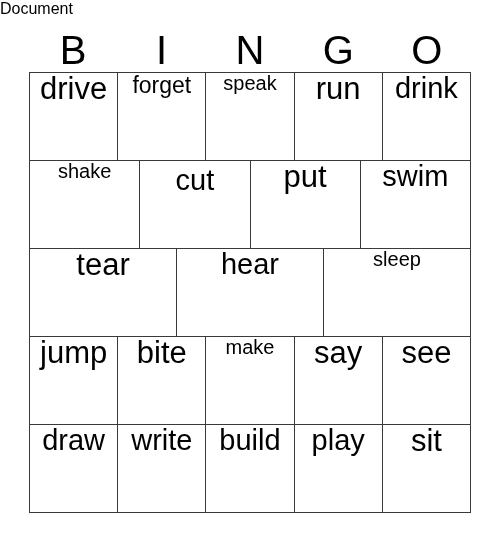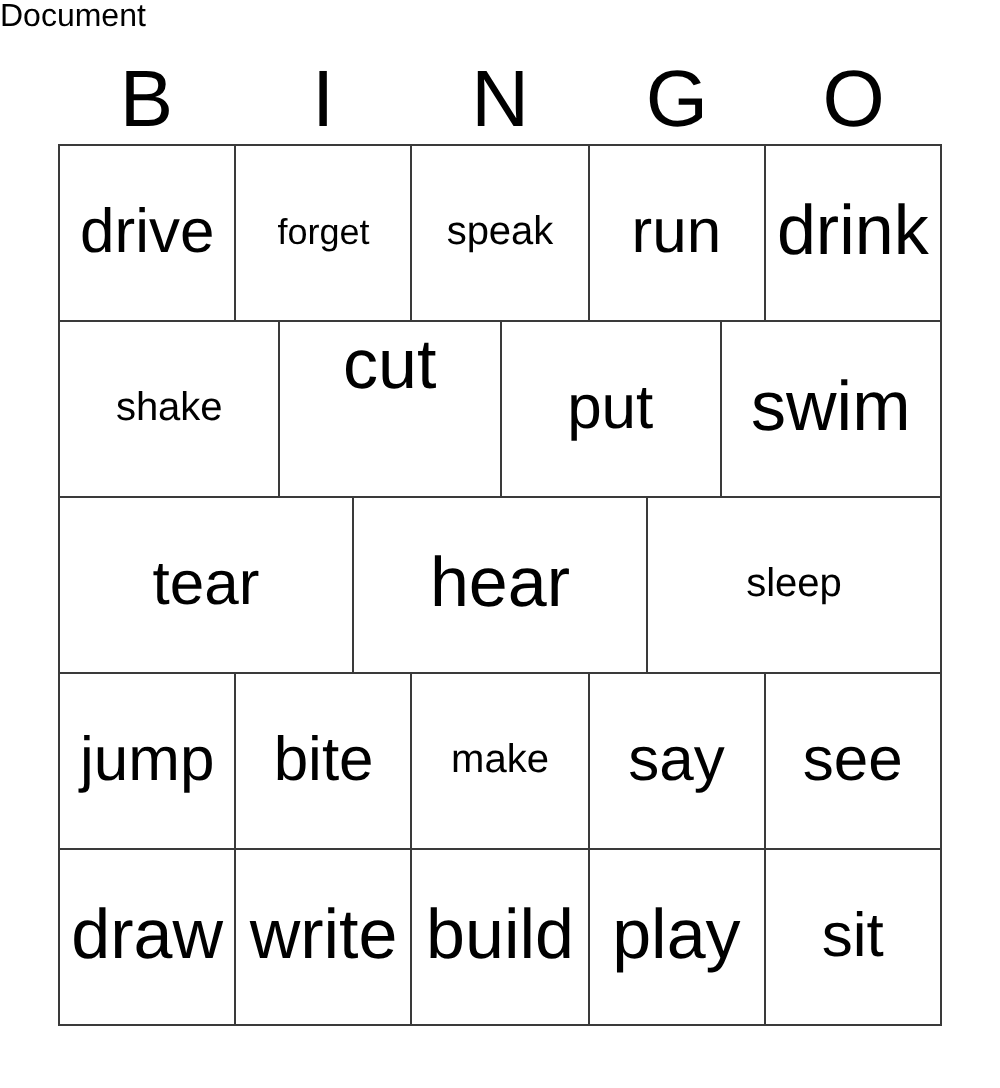--- a/index.html
+++ b/index.html
@@ -48,36 +48,36 @@
     display: flex;
     width: 100%;
   }
   .cell {
     flex: 1 1 0;
     height: 88px;
     border-right: 1.5px solid #3a3a3a;
     border-bottom: 1.5px solid #3a3a3a;
     box-sizing: border-box;
     display: flex;
-    align-items: center;
+    align-items: flex-start;
     justify-content: center;
     overflow: hidden;
     position: relative;
   }
   .cell .word {
     display: block;
     line-height: 1.05;
     white-space: nowrap;
     text-align: center;
   }
   
   .sz-lg .word { font-size: 31px; }
-  .sz-md .word { font-size: 35px; }
+  .sz-md .word { font-size: 29px; }
   .sz-sm .word { font-size: 20px; }
-  .sz-xs .word { font-size: 18px; }
+  .sz-xs .word { font-size: 23px; }
   
   .align-top { align-items: flex-start; }
   .align-top .word { padding-top: 4px; text-align: center; }
 </style>
 </head>
 <body>
 
 
 
 <div id="card">

